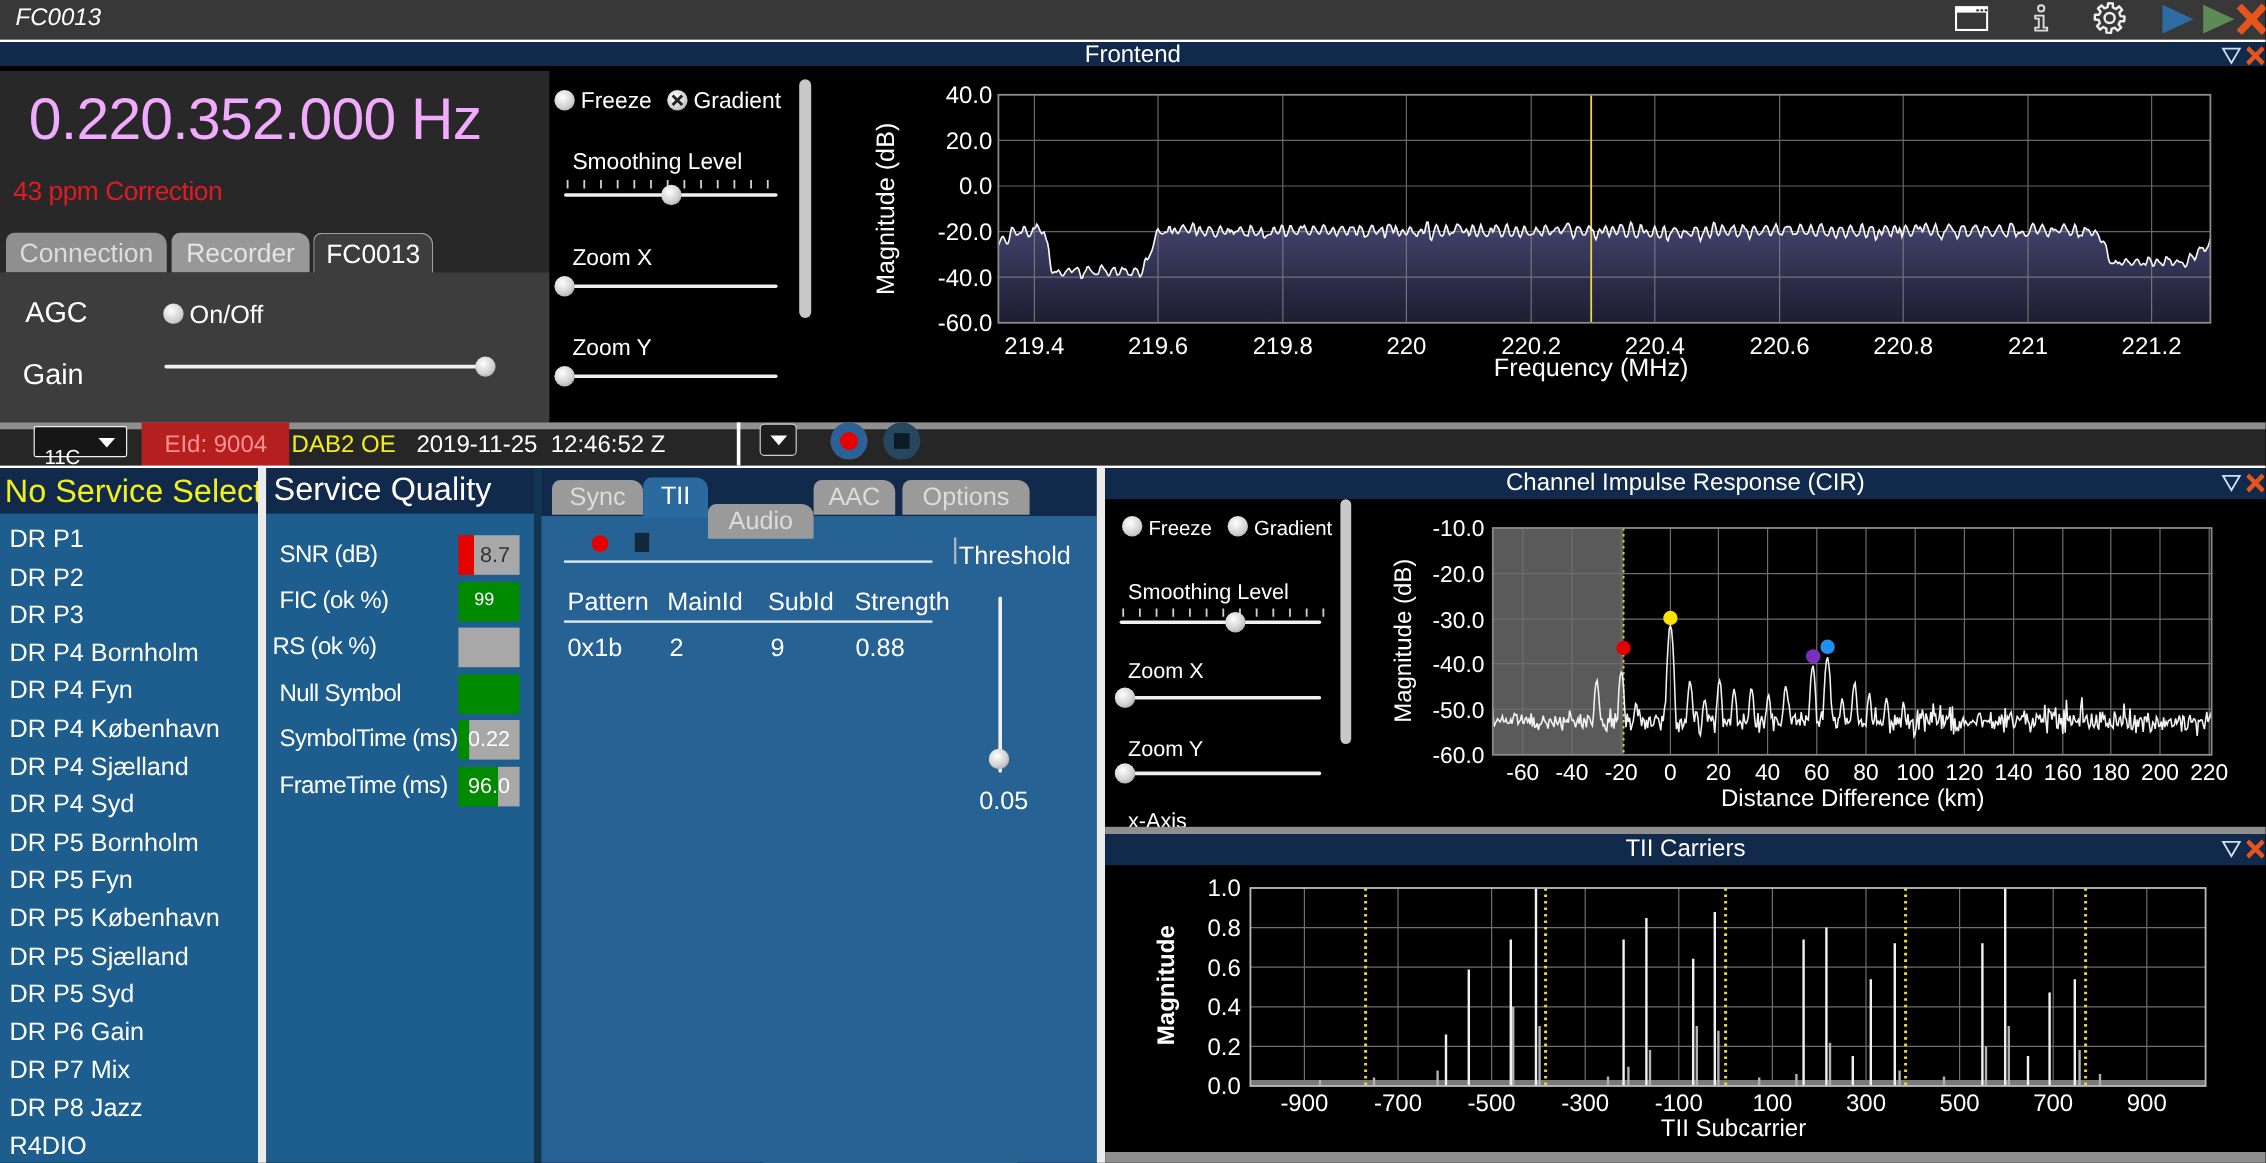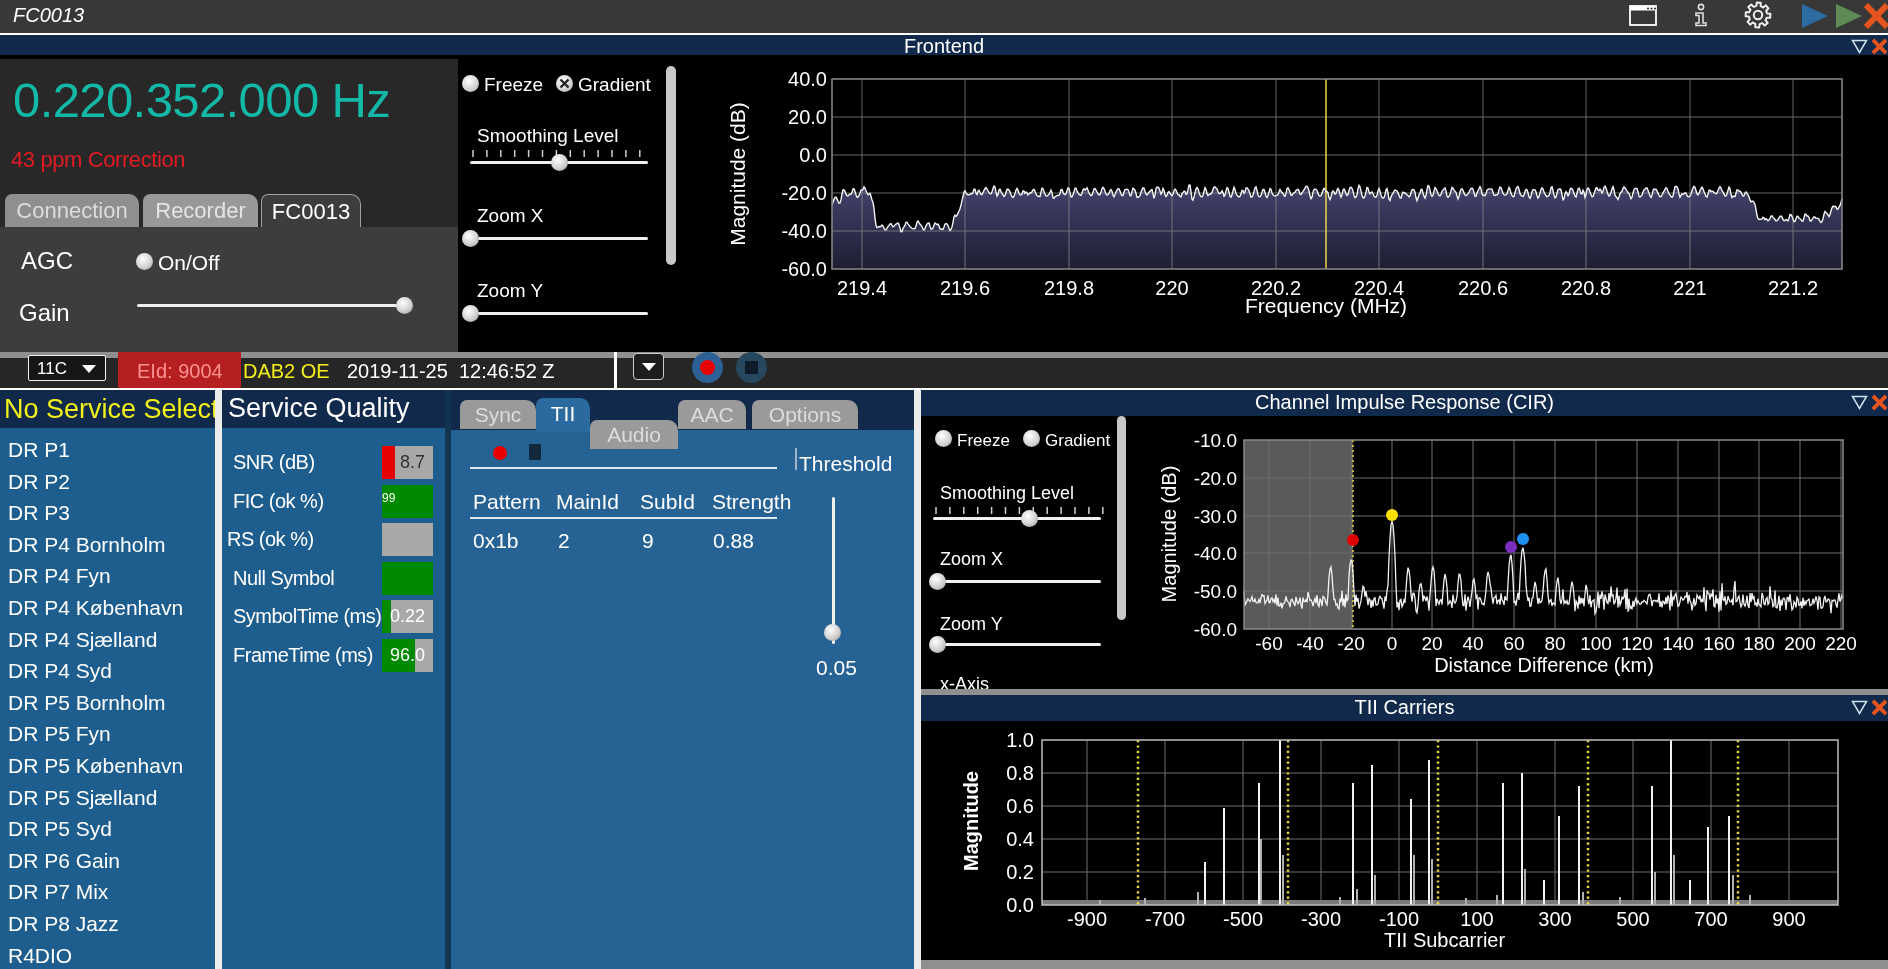--- a/index.html
+++ b/index.html
@@ -52,21 +52,21 @@
   <div class="abs hdrtxt" style="left:0;top:0px;width:1888px;text-align:center;">Frontend</div>
   <svg class="abs" style="left:1851px;top:4px;" width="17" height="15" viewBox="0 0 17 15">
     <path d="M1.5 1.5 h14 l-7 12 z" fill="none" stroke="#cfe0ee" stroke-width="1.5"></path>
   </svg>
   <svg class="abs" style="left:1872px;top:3px;" width="15" height="17" viewBox="0 0 16 18">
     <path d="M1 2 L15 16 M15 2 L1 16" stroke="#e5541d" stroke-width="4"></path>
   </svg>
 </div>
 
 <div class="abs" style="left:0;top:59px;width:458px;height:293px;background:#282828;">
-  <div class="abs" style="left:13px;top:13px;color:#14b8a6;font-size:49px;letter-spacing:-0.6px;">0.220.352.000 Hz</div>
+  <div class="abs" style="left:24px;top:13px;color:#f0abfc;font-size:49px;letter-spacing:-0.6px;">0.220.352.000 Hz</div>
   <div class="abs" style="left:11px;top:88px;color:#e01b24;font-size:22px;letter-spacing:-0.4px;">43 ppm Correction</div>
 
   <div class="abs" style="left:5px;top:135px;width:134px;height:33px;background:#8f8f8f;border-radius:7px 10px 0 0;color:#dcdcdc;font-size:22px;text-align:center;line-height:33px;">Connection</div>
   <div class="abs" style="left:143px;top:135px;width:115px;height:33px;background:#989898;border-radius:7px 10px 0 0;color:#e4e4e4;font-size:22px;text-align:center;line-height:33px;">Recorder</div>
   <div class="abs" style="left:261px;top:135px;width:100px;height:35px;background:#3d3d3d;border:1px solid #a0a0a0;border-bottom:none;border-radius:7px 10px 0 0;color:#fff;font-size:22px;text-align:center;line-height:33px;">FC0013</div>
 
   <div class="abs" style="left:0;top:168px;width:458px;height:125px;background:#3d3d3d;">
     <div class="abs" style="left:21px;top:20px;color:#fff;font-size:24px;">AGC</div>
     <div class="abs radio" style="left:136px;top:26px;"></div>
     <div class="abs" style="left:158px;top:24px;color:#fff;font-size:21px;">On/Off</div>
@@ -162,21 +162,21 @@
 <text x="1690" y="295" fill="#fff" font-size="20" text-anchor="middle">221</text>
 <text x="1793" y="295" fill="#fff" font-size="20" text-anchor="middle">221.2</text>
   <text x="1326" y="313" fill="#fff" font-size="21" text-anchor="middle">Frequency (MHz)</text>
   <text x="745" y="174" fill="#fff" font-size="21" text-anchor="middle" transform="rotate(-90 745 174)">Magnitude (dB)</text>
 </svg>
 </div>
 
 <div class="abs" style="left:0;top:352px;width:1888px;height:6px;background:#8f8f8f;"></div>
 <div class="abs" style="left:0;top:358px;width:1888px;height:30px;background:#262626;">
   <div class="abs" style="left:28px;top:-3px;width:78px;height:26px;background:#161616;border:1.5px solid #f0f0f0;border-radius:2px;">
-    <div class="abs" style="left:8px;top:3px;color:#fff;font-size:17px;">11C</div>
+    <div class="abs" style="left:8px;top:16px;color:#fff;font-size:17px;">11C</div>
     <svg class="abs" style="left:52px;top:8px;" width="16" height="10">
         <path d="M1 1 h14 l-7 8 z" fill="#fff"></path>
       </svg>
   </div>
   <div class="abs" style="left:118px;top:-6px;width:123px;height:49px;background:#b51f1f;">
     <div class="abs" style="left:19px;top:8px;color:#ff9191;font-size:20px;">EId: 9004</div>
   </div>
   <div class="abs" style="left:243px;top:2px;color:#f3ef1a;font-size:20px;">DAB2 OE</div>
   <div class="abs" style="left:347px;top:2px;color:#fff;font-size:20px;">2019-11-25&nbsp;&nbsp;12:46:52 Z</div>
   <div class="abs" style="left:614px;top:-6px;width:3px;height:36px;background:#fff;"></div>
@@ -221,21 +221,21 @@
 <div class="abs" style="left:222px;top:390px;width:223px;height:579px;background:#1e5e8e;">
   <div class="abs nav" style="left:0;top:0;width:223px;height:38px;">
     <div class="abs" style="left:6px;top:3px;color:#fff;font-size:27px;">Service Quality</div>
   </div>
   <div class="abs" style="left:11px;top:61px;color:#fff;font-size:20px;letter-spacing:-0.5px;">SNR (dB)</div>
 <div class="abs" style="left:160px;top:56px;width:12.8px;height:33px;background:#e60000;"></div>
 <div class="abs" style="left:173px;top:56px;width:38.2px;height:33px;background:#a8a8a8;"></div>
 <div class="abs" style="left:160px;top:62px;width:43px;text-align:right;color:#333;font-size:18px;">8.7</div>
 <div class="abs" style="left:11px;top:100px;color:#fff;font-size:20px;letter-spacing:-0.5px;">FIC (ok %)</div>
 <div class="abs" style="left:160px;top:95px;width:51.0px;height:33px;background:#008a00;"></div>
-<div class="abs" style="left:160px;top:101px;width:43px;text-align:left;color:#fff;font-size:12px;">99</div>
+<div class="abs" style="left:160px;top:101px;width:43px;text-align:center;color:#fff;font-size:15px;">99</div>
 <div class="abs" style="left:5px;top:138px;color:#fff;font-size:20px;letter-spacing:-0.5px;">RS (ok %)</div>
 <div class="abs" style="left:160px;top:133px;width:51.0px;height:33px;background:#a8a8a8;"></div>
 <div class="abs" style="left:11px;top:177px;color:#fff;font-size:20px;letter-spacing:-0.5px;">Null Symbol</div>
 <div class="abs" style="left:160px;top:172px;width:51.0px;height:33px;background:#008a00;"></div>
 <div class="abs" style="left:11px;top:215px;color:#fff;font-size:20px;letter-spacing:-0.5px;">SymbolTime (ms)</div>
 <div class="abs" style="left:160px;top:210px;width:8.7px;height:33px;background:#008a00;"></div>
 <div class="abs" style="left:169px;top:210px;width:42.3px;height:33px;background:#a8a8a8;"></div>
 <div class="abs" style="left:160px;top:216px;width:43px;text-align:right;color:#fff;font-size:18px;">0.22</div>
 <div class="abs" style="left:11px;top:254px;color:#fff;font-size:20px;letter-spacing:-0.5px;">FrameTime (ms)</div>
 <div class="abs" style="left:160px;top:249px;width:33.1px;height:33px;background:#008a00;"></div>

